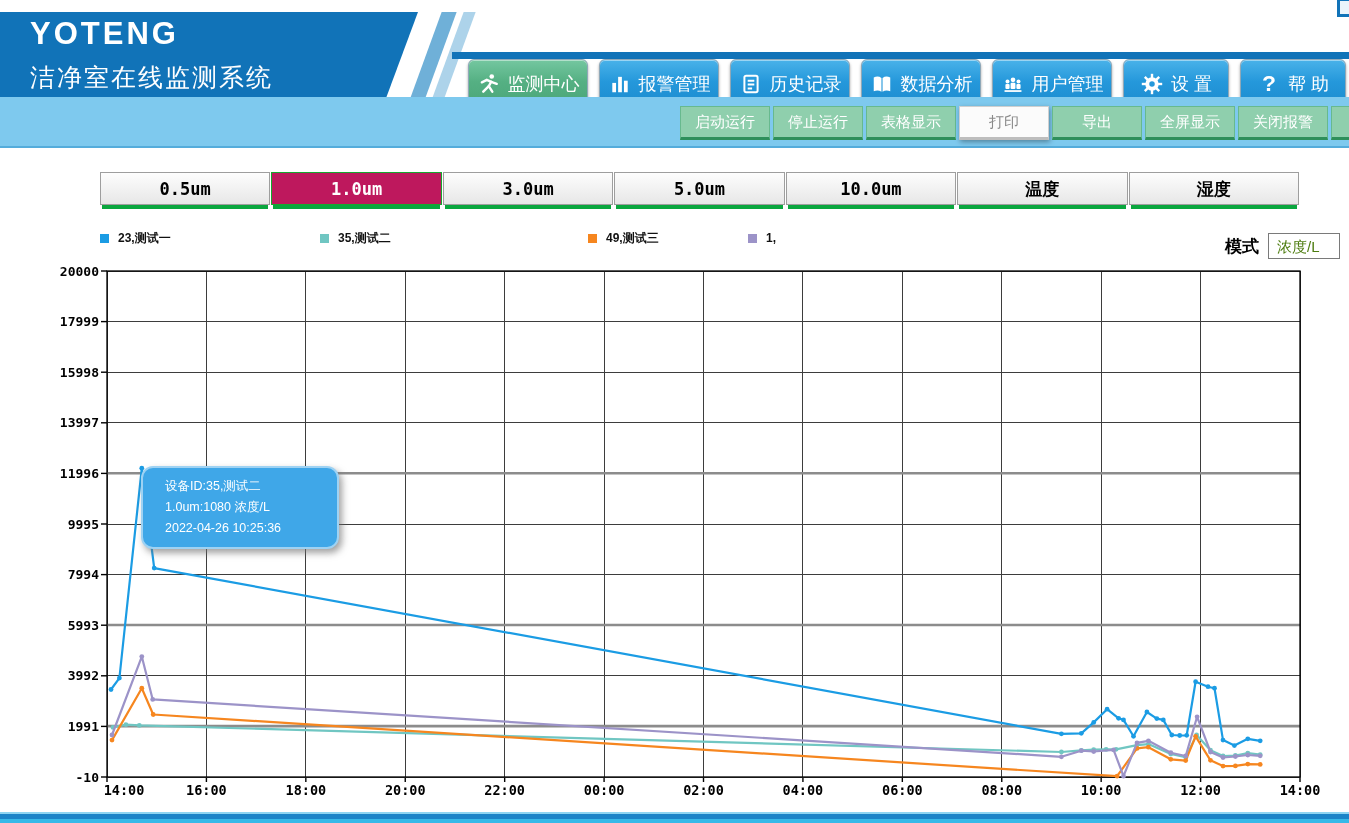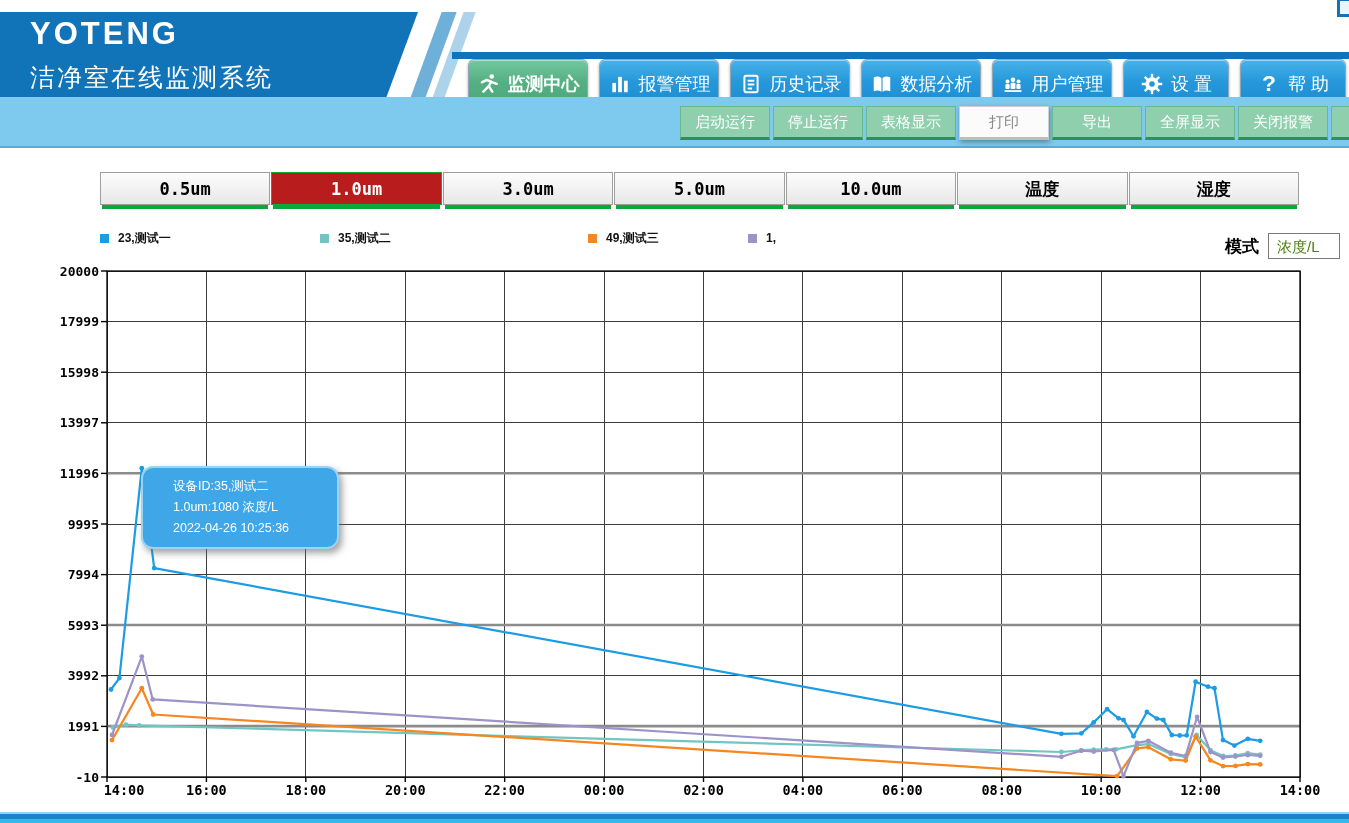--- a/index.html
+++ b/index.html
@@ -13,53 +13,53 @@
   .subtitle{position:absolute;left:30px;top:49px;color:#fff;font-size:25px;letter-spacing:2px;}
   .stripe{position:absolute;top:0;height:97px;transform:skewX(-20deg);}
   .s1{left:424px;width:15px;background:#6FB0D8;}
   .s2{left:446px;width:12px;background:#ADD3EA;}
   .topstrip{position:absolute;left:452px;right:0;top:40px;height:7px;background:#1173B8;}
   .nav{position:absolute;left:468px;top:47px;height:50px;display:flex;gap:11px;}
   .nav-btn{height:48px;border-radius:6px;display:flex;align-items:center;justify-content:center;gap:7px;
            color:#fff;font-size:18px;cursor:pointer;border:1px solid #8fa8b8;
            background:linear-gradient(#49B2E9 0%,#2598DB 45%,#1B8BCE 100%);
            box-shadow:0 2px 3px rgba(0,0,0,.35),inset 0 1px 0 rgba(255,255,255,.45);}
-  .nav-btn.active{background:linear-gradient(#74C7A0 0%,#55B083 45%,#4AA578 100%);font-weight:bold;}
+  .nav-btn.active{background:linear-gradient(#74C7A0 0%,#55B083 45%,#4AA578 100%);}
   .nav-btn:nth-child(-n+5){width:118px;}
   .nav-btn:nth-child(n+6){width:104px;}
   .nav-ic{width:24px;height:24px;display:flex;align-items:center;justify-content:center;}
   
   .toolbar{position:absolute;left:0;top:97px;width:1349px;height:51px;background:#7EC9EE;
            border-bottom:2px solid #54ACDB;box-sizing:border-box;}
   .toolrow{position:absolute;left:680px;top:9px;display:flex;gap:3px;}
   .tool-btn{width:90px;height:34px;flex:none;background:#8FCFAD;color:#fff;font-size:15px;
             display:flex;align-items:center;justify-content:center;cursor:pointer;
             border:1px solid #67B98E;border-bottom:3px solid #2E8F5B;box-sizing:border-box;}
   .tool-btn.active{background:#FBFBFB;color:#8a8a8a;border:1px solid #cfcfcf;border-bottom:3px solid #bdbdbd;
             box-shadow:1px 2px 5px rgba(0,0,0,.35);text-align:right;}
   
   .tabs{position:absolute;left:100px;top:172px;width:1200px;height:34px;display:flex;}
   .tab{flex:1;position:relative;margin-right:1px;height:33px;line-height:33px;text-align:center;
        font-family:"DejaVu Sans Mono","Liberation Mono",monospace;font-weight:bold;font-size:17px;color:#000;
        background:linear-gradient(#FDFDFD,#E7E7E7);border:1px solid #9e9e9e;box-sizing:border-box;cursor:pointer;}
   .tab::after{content:"";position:absolute;left:1px;right:1px;bottom:-5px;height:4px;background:#0AA63E;}
-  .tab.active{background:#b91c1c;color:#fff;border-color:#17A72F;}
+  .tab.active{background:#be185d;color:#fff;border-color:#17A72F;}
   
   .legend-item{position:absolute;top:231px;height:14px;display:flex;align-items:center;gap:9px;cursor:pointer;}
   .legend-sq{width:9px;height:9px;}
   .legend-lb{font-size:12px;font-weight:bold;color:#111;white-space:nowrap;}
   .mode{position:absolute;left:1225px;top:233px;display:flex;align-items:center;gap:9px;}
   .mode-label{font-size:17px;font-weight:bold;color:#000;}
   .mode-select{width:72px;height:26px;line-height:26px;border:1px solid #7a7a7a;background:#fff;
                font-size:15px;color:#4d7c0f;padding-left:8px;box-sizing:border-box;cursor:pointer;}
   
   #chart{position:absolute;left:0;top:0;width:1349px;height:823px;}
   .tooltip{position:absolute;left:141px;top:466px;width:198px;box-sizing:border-box;
            background:#3FA7E8;border:2px solid #9ED2F3;border-radius:12px;
-           box-shadow:3px 4px 7px rgba(110,110,110,.65);padding:8px 10px 8px 30px;
+           box-shadow:3px 4px 7px rgba(110,110,110,.65);padding:8px 10px 8px 22px;
            color:#fff;font-size:12.5px;line-height:21px;white-space:nowrap;}
   
   .corner-glyph{position:absolute;right:-4px;top:-2px;width:10px;height:13px;
                 border:3px solid #1173B8;background:#eaf4fb;}
   .bottom-bar{position:absolute;left:0;bottom:0;width:1349px;height:11px;
               background:linear-gradient(#8ED5F2 0 2px,#1B84C8 2px 7px,#36B9E8 7px 11px);}
 </style>
 </head>
 <body>
 

